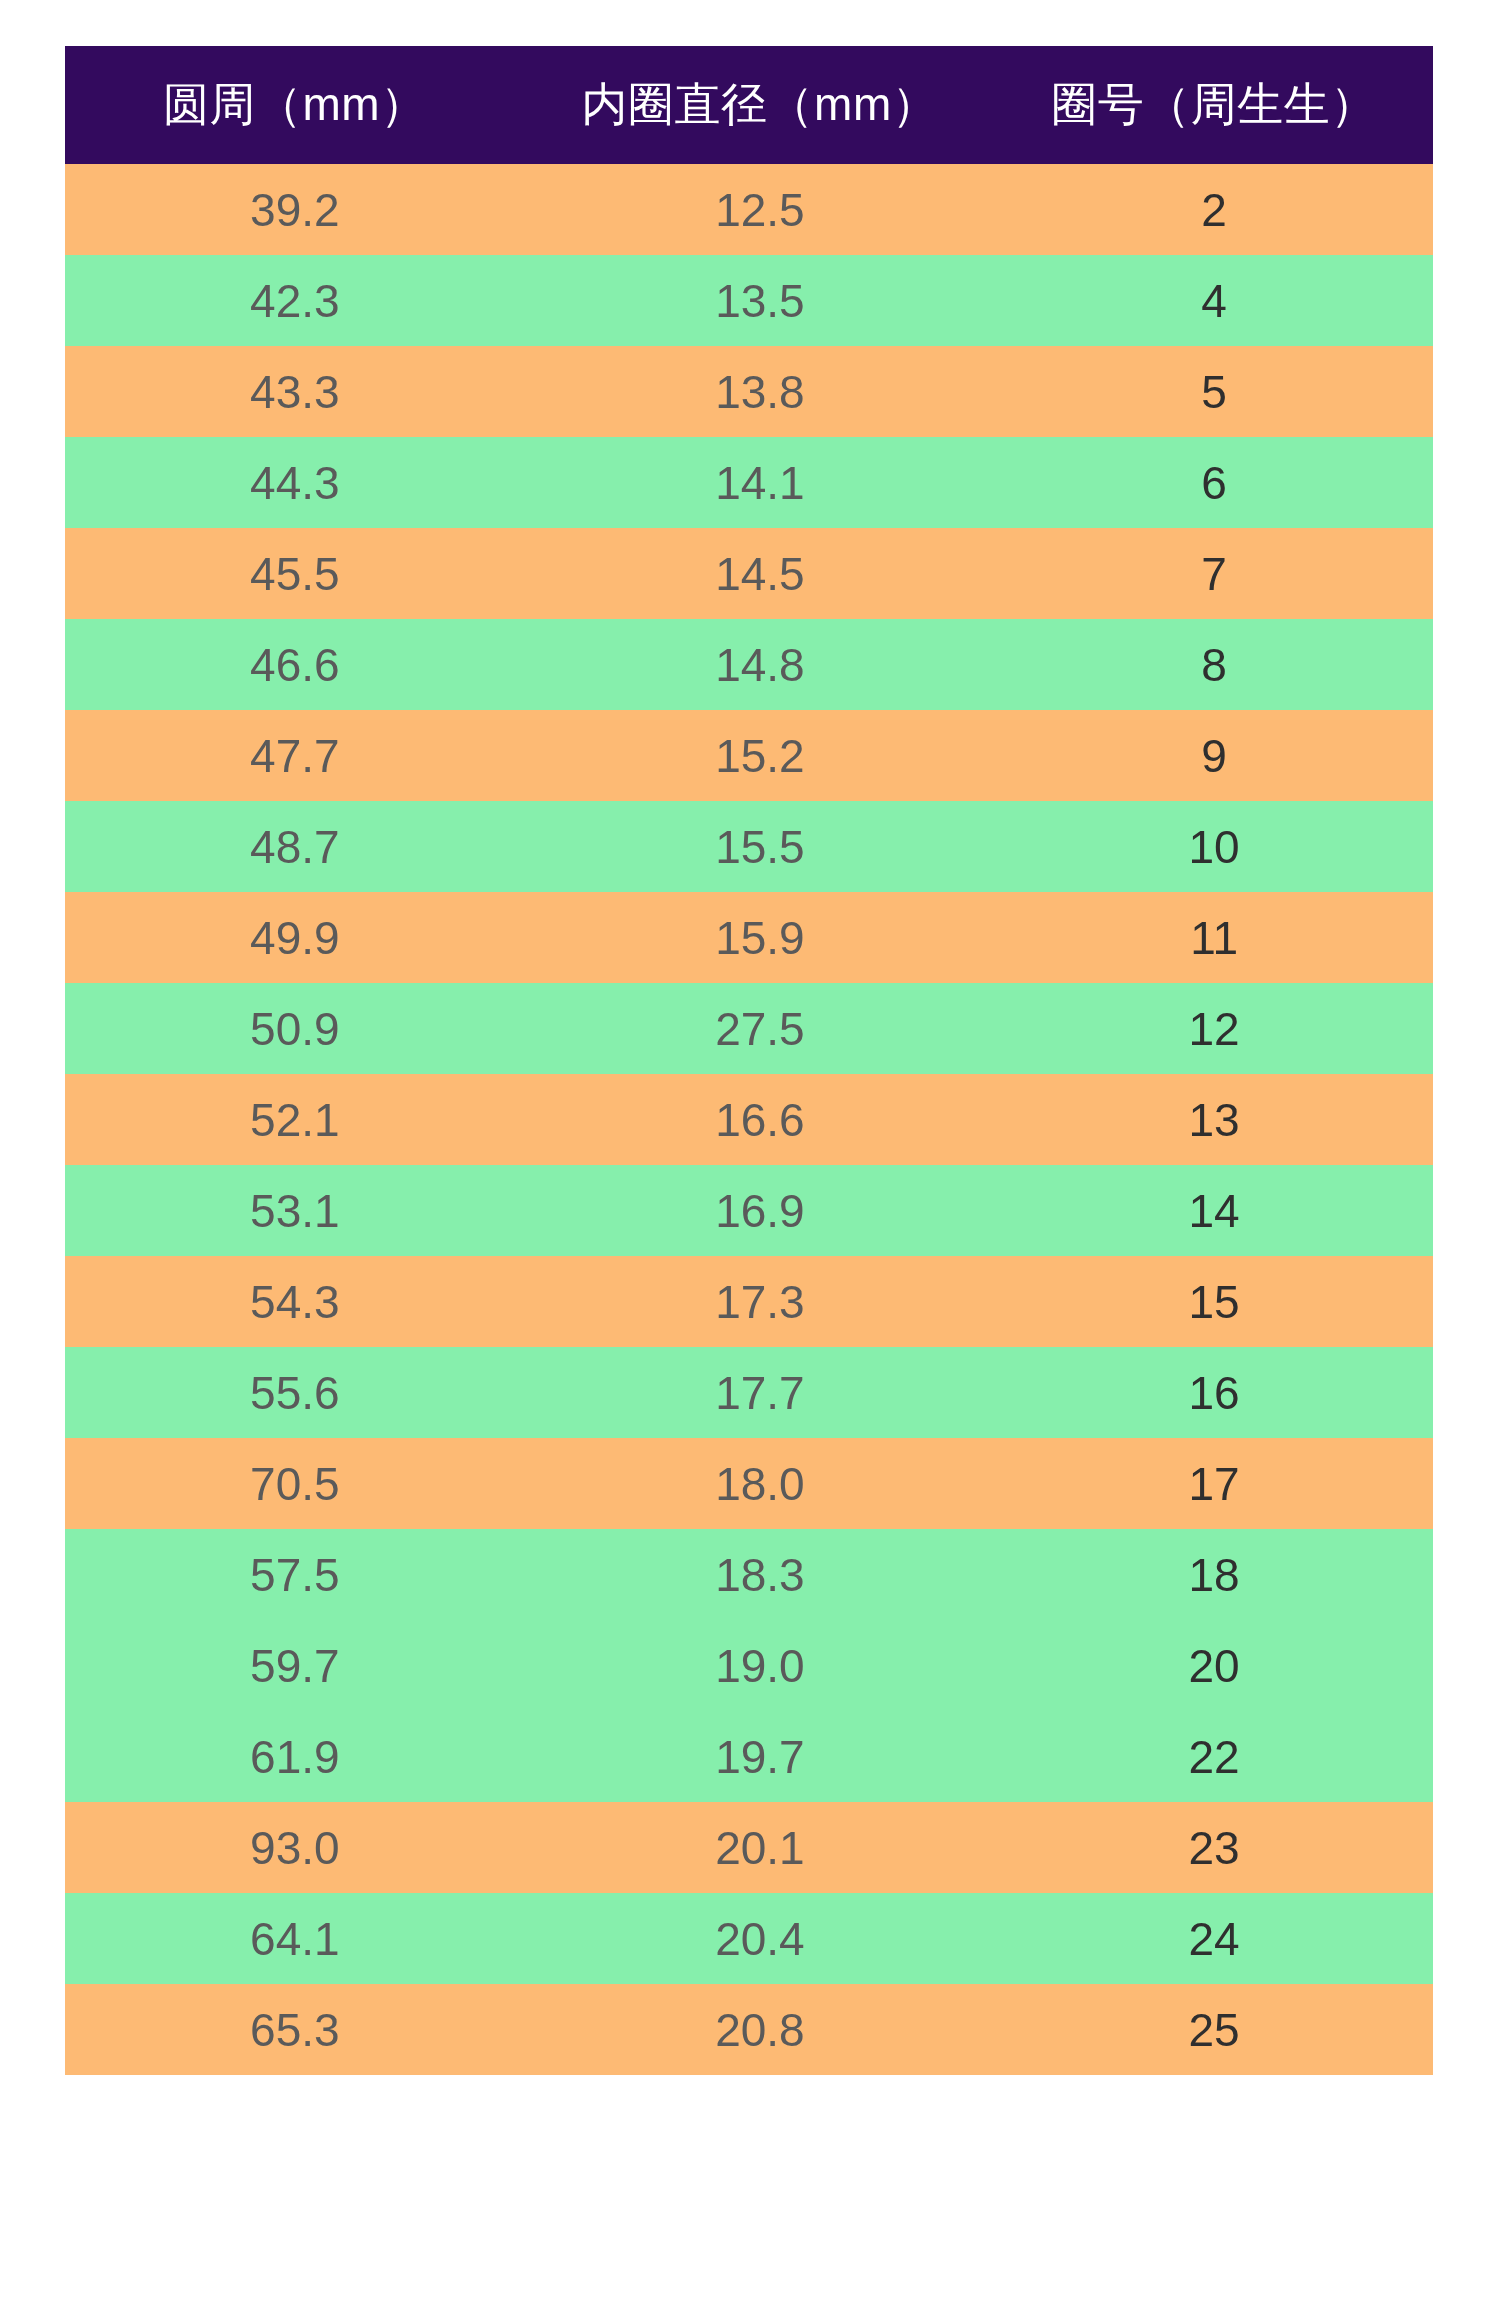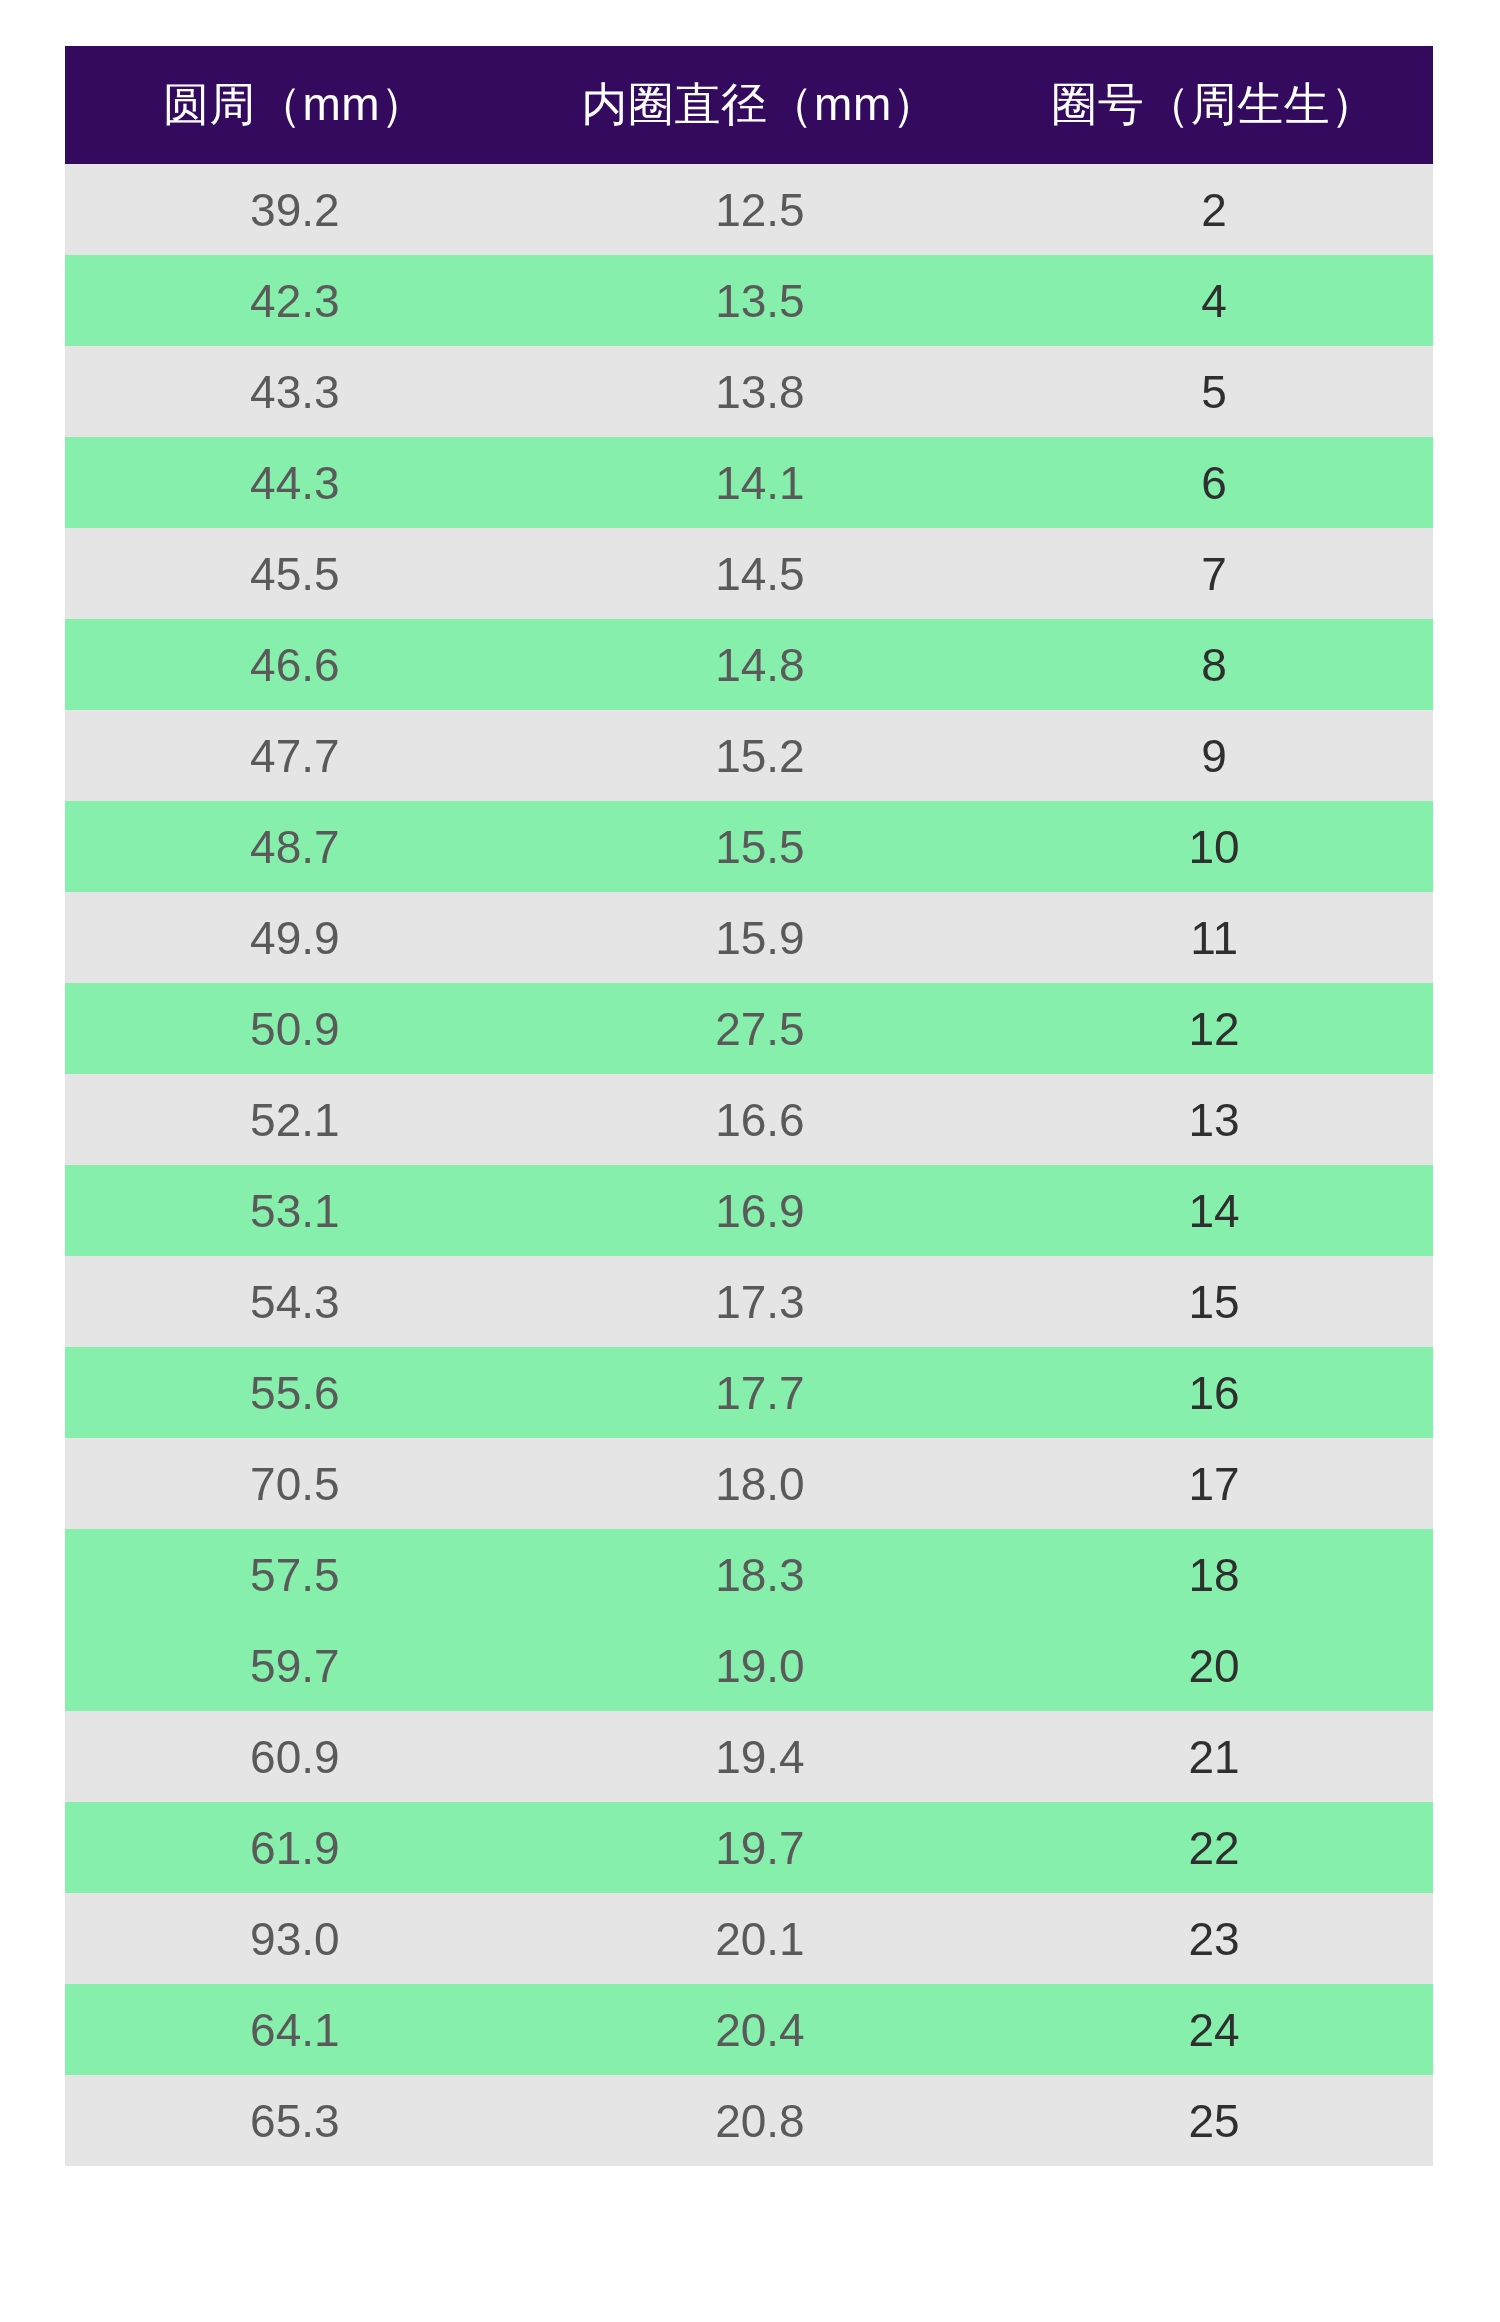--- a/index.html
+++ b/index.html
@@ -49,21 +49,21 @@
     color: #ffffff;
     font-size: 46px;
     font-weight: 400;
     text-align: center;
     vertical-align: middle;
     letter-spacing: 0.5px;
     white-space: nowrap;
   }
 
   tbody tr {
-    background: #e5e5e5;
+    background: #fdba74;
   }
   tbody tr.alt {
     background: #86efac;
   }
 
   tbody td {
     height: 91px;
     padding: 0;
     text-align: center;
     vertical-align: middle;
@@ -173,25 +173,20 @@
           <tr class="alt">
             <td>57.5</td>
             <td>18.3</td>
             <td class="col-ring">18</td>
           </tr>
           <tr class="alt">
             <td>59.7</td>
             <td>19.0</td>
             <td class="col-ring">20</td>
           </tr>
-          <tr>
-            <td>60.9</td>
-            <td>19.4</td>
-            <td class="col-ring">21</td>
-          </tr>
           <tr class="alt">
             <td>61.9</td>
             <td>19.7</td>
             <td class="col-ring">22</td>
           </tr>
           <tr>
             <td>93.0</td>
             <td>20.1</td>
             <td class="col-ring">23</td>
           </tr>

